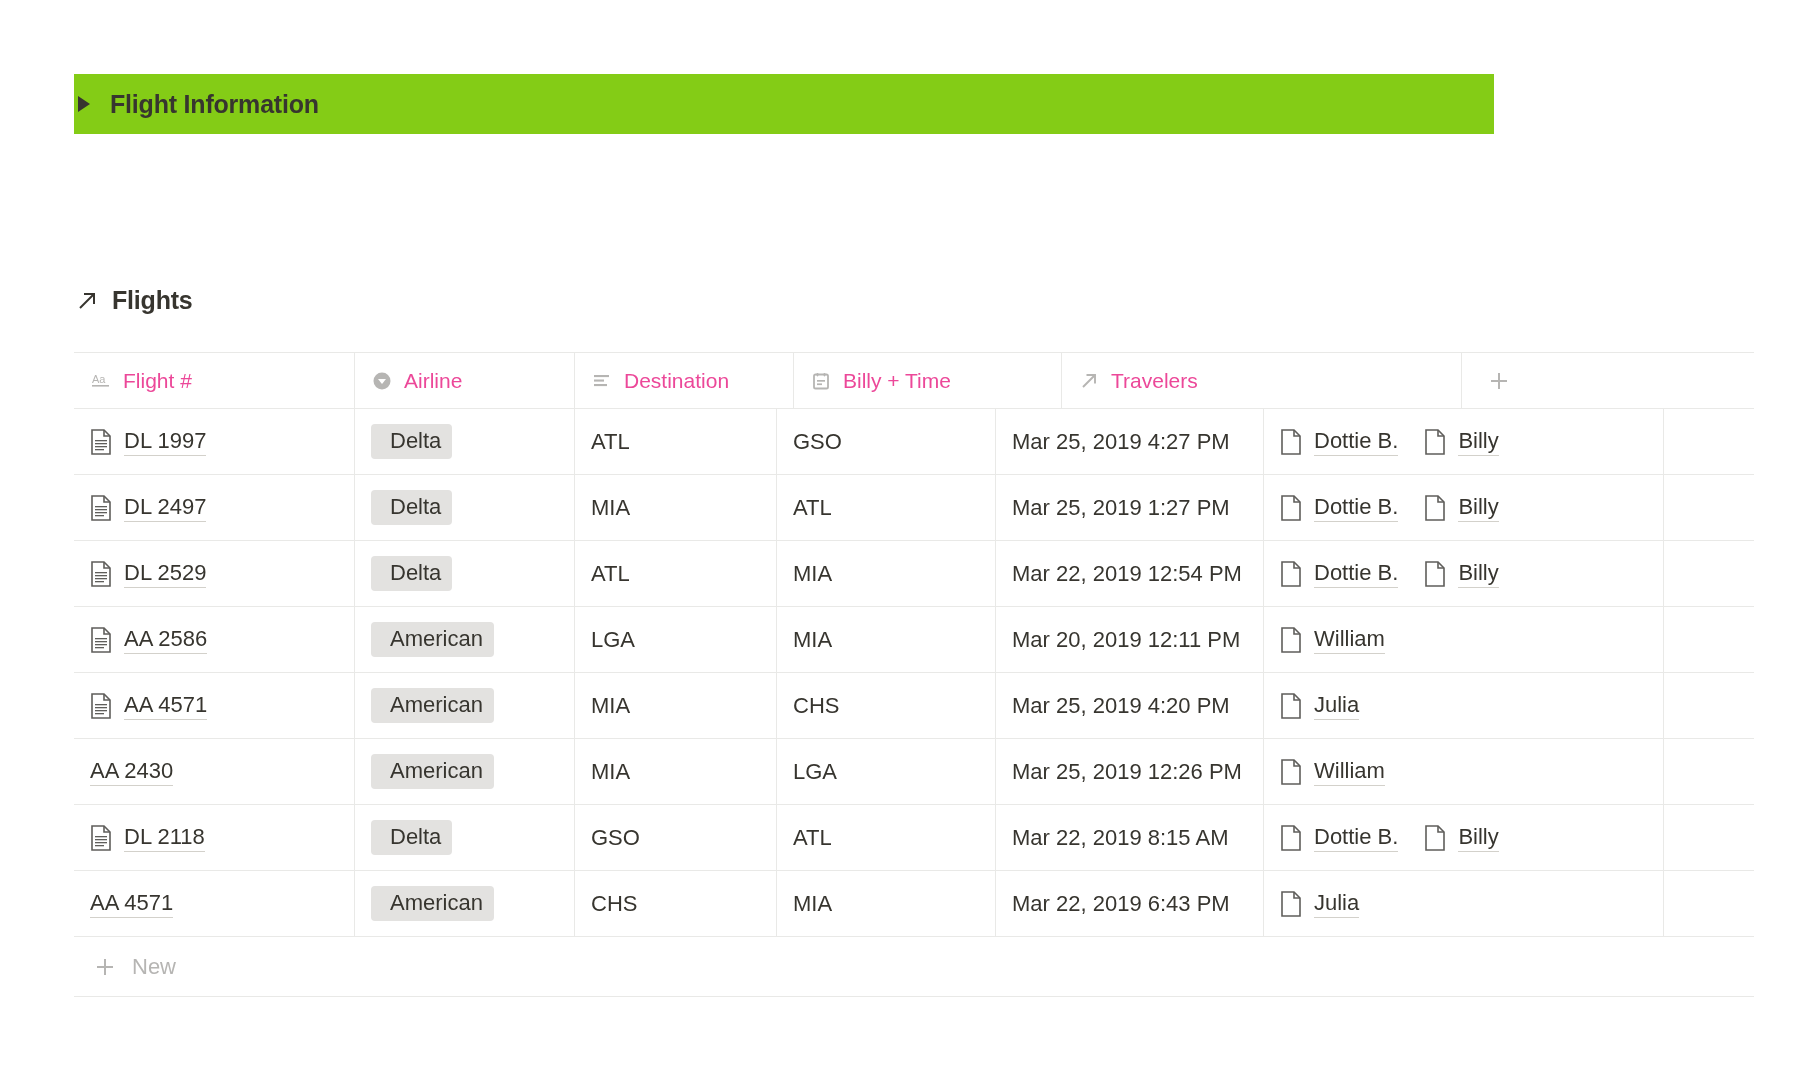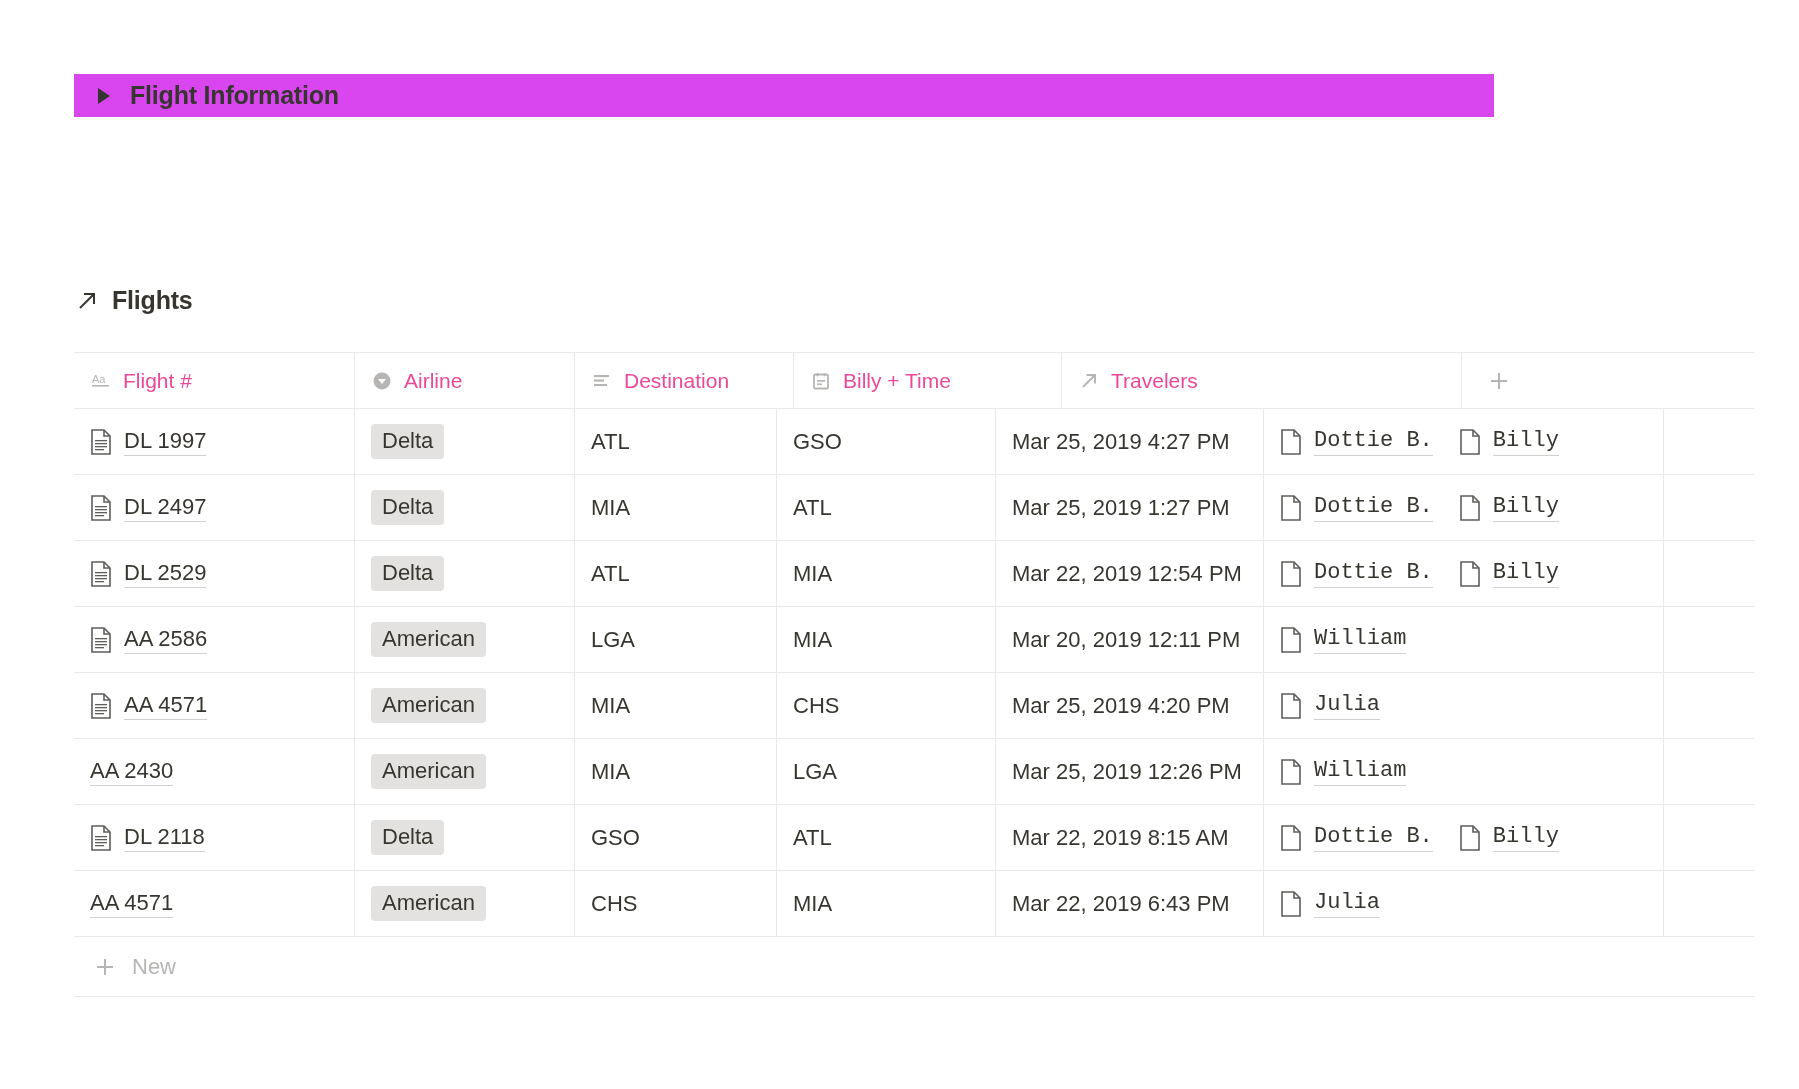--- a/index.html
+++ b/index.html
@@ -21,26 +21,26 @@
     width: 1799px;
     height: 1089px;
   }
 
   
   .toggle-banner {
     position: absolute;
     left: 74px;
     top: 74px;
     width: 1420px;
-    height: 43px;
-    background: #d946ef;
+    height: 60px;
+    background: #84cc16;
     display: flex;
     align-items: center;
     box-sizing: border-box;
-    padding-left: 20px;
+    padding-left: 0;
   }
   .toggle-arrow {
     width: 20px;
     height: 20px;
     margin-right: 16px;
     display: flex;
     align-items: center;
     justify-content: center;
     flex: none;
   }
@@ -166,21 +166,21 @@
     color: #37352f;
     border-bottom: 1px solid #d3d1cb;
     line-height: 1.25;
     padding-bottom: 1px;
   }
 
   .tag {
     display: inline-block;
     background: #e3e2e0;
     border-radius: 4px;
-    padding: 3px 11px 5px 11px;
+    padding: 3px 11px 5px 19px;
     font-size: 22px;
     color: #37352f;
     line-height: 1.25;
   }
 
   .plain { font-size: 22px; color: #37352f; }
 
   .datetime-text {
     font-size: 22px;
     color: #37352f;
@@ -188,21 +188,20 @@
     text-overflow: clip;
     white-space: nowrap;
     display: block;
     width: 100%;
   }
 
   .relation-chip {
     display: inline-flex;
     align-items: center;
     margin-right: 26px;
-    font-family: Liberation Mono, monospace;
   }
   .relation-chip:last-child { margin-right: 0; }
   .relation-name {
     font-size: 22px;
     color: #37352f;
     border-bottom: 1px solid #d3d1cb;
     line-height: 1.25;
     padding-bottom: 1px;
   }
 

